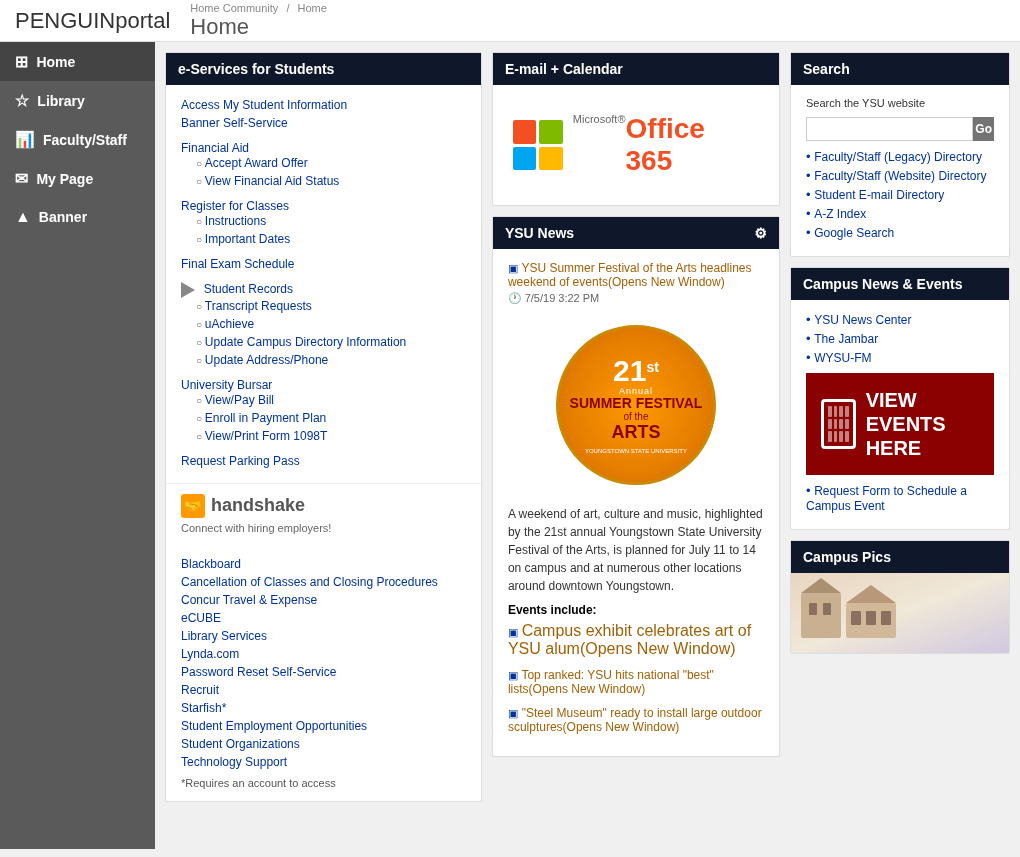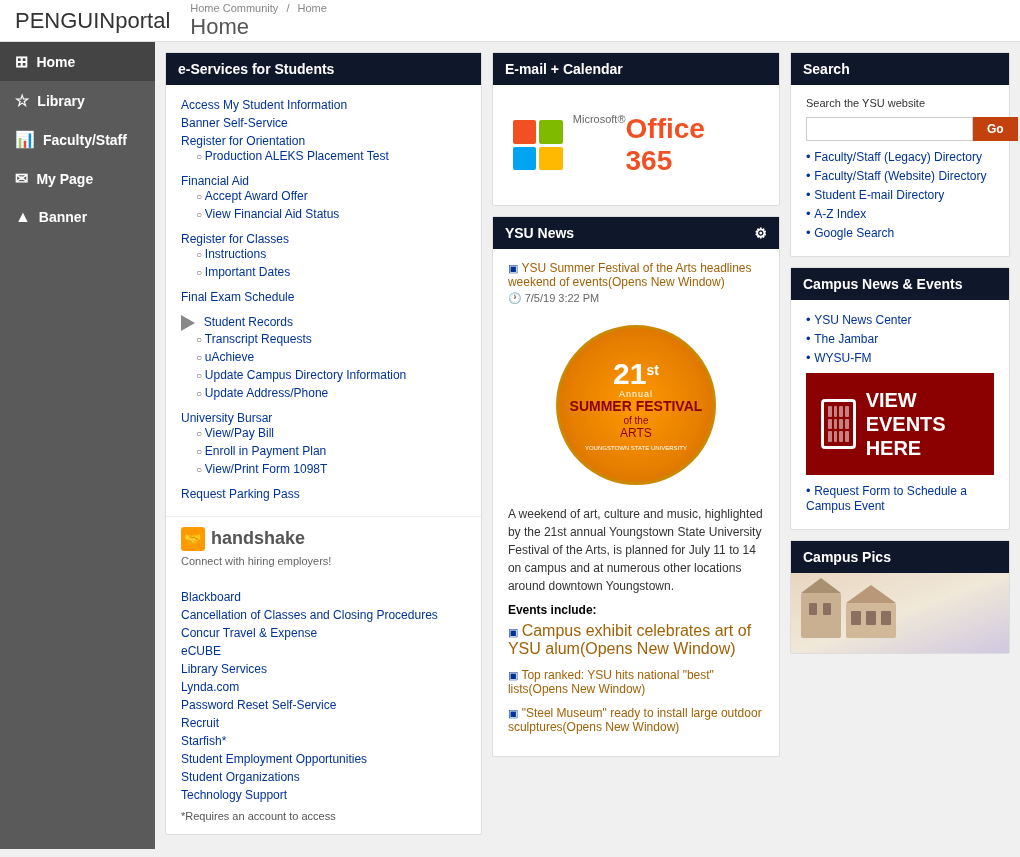--- a/index.html
+++ b/index.html
@@ -186,24 +186,24 @@
     
     .search-form { display: flex; align-items: center; margin: 8px 0; }
     .search-input {
       flex: 1;
       border: 1px solid #ccc;
       padding: 3px 5px;
       font-size: 12px;
       height: 24px;
     }
     .search-btn {
-      background: #c2410c;
+      background: #737373;
       color: white;
       border: none;
-      padding: 3px 14px;
+      padding: 3px 2px;
       height: 24px;
       cursor: pointer;
       font-size: 12px;
       font-weight: bold;
     }
     .search-label { font-size: 11px; color: #333; margin-bottom: 4px; }
 
     
     .link-list { list-style: none; }
     .link-list li { margin-bottom: 4px; }
@@ -299,25 +299,20 @@
 
     <div class="col-left">
       <div class="card">
         <div class="card-header">
           <span>e-Services for Students</span>
         </div>
         <div class="card-body">
           <ul class="eservices-list">
             <li><a href="#">Access My Student Information</a></li>
             <li><a href="#">Banner Self-Service</a></li>
-            <li><a href="#">Register for Orientation</a>
-              <ul class="sub-list">
-                <li><a href="#">Production ALEKS Placement Test</a></li>
-              </ul>
-            </li>
             <li class="section-gap"><a href="#">Financial Aid</a>
               <ul class="sub-list">
                 <li><a href="#">Accept Award Offer</a></li>
                 <li><a href="#">View Financial Aid Status</a></li>
               </ul>
             </li>
             <li class="section-gap"><a href="#">Register for Classes</a>
               <ul class="sub-list">
                 <li><a href="#">Instructions</a></li>
                 <li><a href="#">Important Dates</a></li>
@@ -410,21 +405,21 @@
 
           <div style="display:flex;justify-content:center;margin:10px 0;">
             <div class="festival-circle">
               <div style="display:flex;align-items:flex-start;line-height:1;">
                 <span style="font-size:30px;font-weight:bold;color:white;">21</span>
                 <span style="font-size:14px;font-weight:bold;color:white;margin-top:4px;">st</span>
               </div>
               <div style="font-size:9px;color:white;letter-spacing:1px;">Annual</div>
               <div style="font-size:14px;font-weight:bold;color:#8b0000;text-align:center;line-height:1.1;">SUMMER FESTIVAL</div>
               <div style="font-size:10px;color:#8b0000;">of the</div>
-              <div style="font-size:12px;font-weight:normal;color:#8b0000;text-align:center;">ARTS</div>
+              <div style="font-size:18px;font-weight:bold;color:#8b0000;text-align:center;">ARTS</div>
               <div style="font-size:6px;color:white;margin-top:5px;text-align:center;">YOUNGSTOWN STATE UNIVERSITY</div>
             </div>
           </div>
 
           <p class="news-body">A weekend of art, culture and music, highlighted by the 21st annual Youngstown State University Festival of the Arts, is planned for July 11 to 14 on campus and at numerous other locations around downtown Youngstown.</p>
           <p class="news-events-label">Events include:</p>
 
           <div class="news-item">
             <span style="color:#003399;font-size:11px;">▣</span>
             <a href="#" style="font-size:16px;">Campus exhibit celebrates art of YSU alum(Opens New Window)</a>

